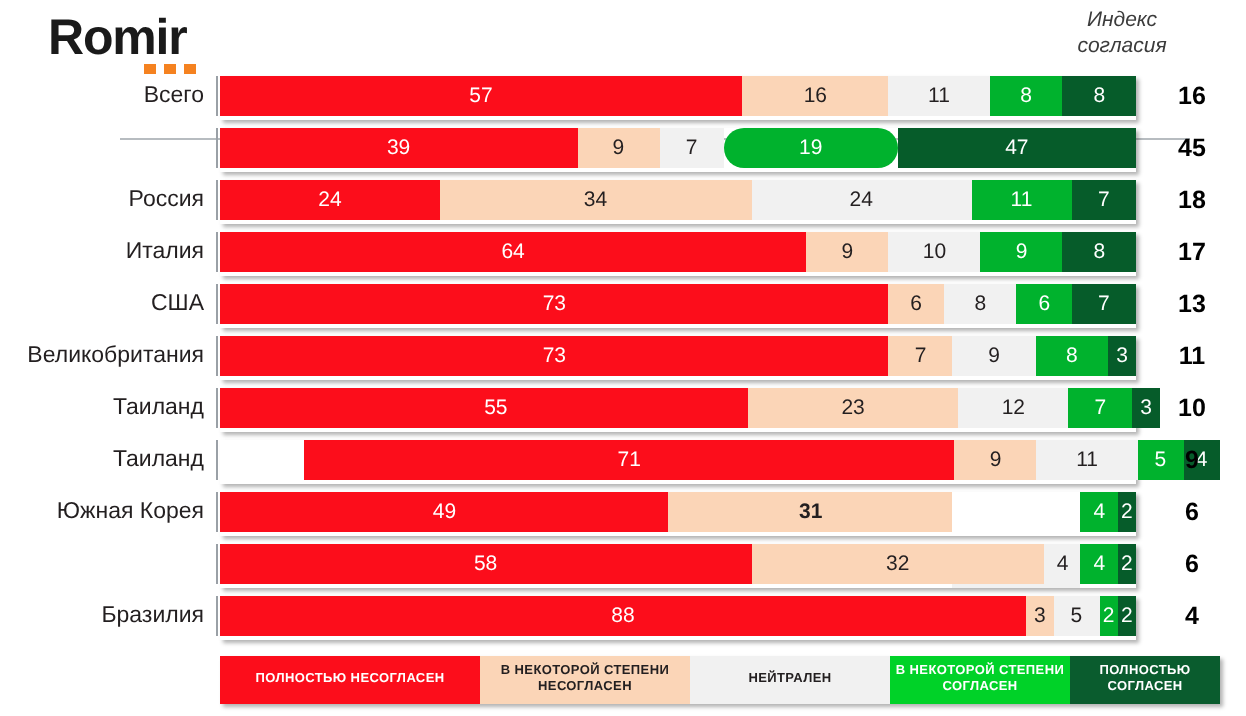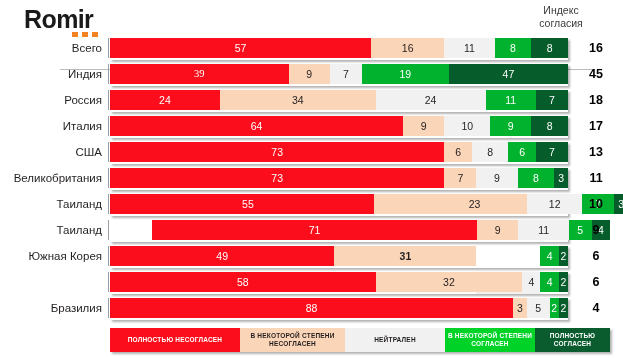--- a/index.html
+++ b/index.html
@@ -49,20 +49,21 @@
   
   #index-header {
     position: absolute;
     right: 16px;
     top: 4px;
     width: 92px;
     text-align: center;
     font-size: 10.5px;
     line-height: 13px;
     color: #3c3c3c;
+    font-style: italic;
   }
 
   
   #chart {
     position: absolute;
     left: 0;
     top: 38px;
     width: 623px;
     height: 282px;
   }
@@ -188,27 +189,26 @@
         <div class="seg seg-0" style="flex: 0 0 57%;">57</div>
         <div class="seg seg-1" style="flex: 0 0 16%;">16</div>
         <div class="seg seg-2" style="flex: 0 0 11%;">11</div>
         <div class="seg seg-3" style="flex: 0 0 8%;">8</div>
         <div class="seg seg-4" style="flex: 0 0 8%;">8</div>
       </div>
       <div class="index-val">16</div>
     </div>
     <div id="total-divider"></div>
     <div class="row">
-      <div class="row-label">Индия</div>
-      <div class="axis-line"></div>
-      <div class="bar">
-        <div class="seg seg-0" style="flex: 0 0 39%; font-family: Liberation Serif, serif;">39</div>
+      <div class="axis-line"></div>
+      <div class="bar">
+        <div class="seg seg-0" style="flex: 0 0 39%;">39</div>
         <div class="seg seg-1" style="flex: 0 0 9%;">9</div>
         <div class="seg seg-2" style="flex: 0 0 7%;">7</div>
-        <div class="seg seg-3" style="flex: 0 0 19%;">19</div>
+        <div class="seg seg-3" style="flex: 0 0 19%; border-radius: 10px;">19</div>
         <div class="seg seg-4" style="flex: 0 0 26%;">47</div>
       </div>
       <div class="index-val">45</div>
     </div>
     <div class="row">
       <div class="row-label">Россия</div>
       <div class="axis-line"></div>
       <div class="bar">
         <div class="seg seg-0" style="flex: 0 0 24%;">24</div>
         <div class="seg seg-1" style="flex: 0 0 34%;">34</div>
@@ -252,21 +252,21 @@
         <div class="seg seg-3" style="flex: 0 0 8%;">8</div>
         <div class="seg seg-4" style="flex: 0 0 3%;">3</div>
       </div>
       <div class="index-val">11</div>
     </div>
     <div class="row">
       <div class="row-label">Таиланд</div>
       <div class="axis-line"></div>
       <div class="bar">
         <div class="seg seg-0" style="flex: 0 0 55%; padding-left: 12px;">55</div>
-        <div class="seg seg-1" style="flex: 0 0 23%; padding-left: 48px;">23</div>
+        <div class="seg seg-1" style="flex: 0 0 23%;">23</div>
         <div class="seg seg-2" style="flex: 0 0 12%;">12</div>
         <div class="seg seg-3" style="flex: 0 0 7%;">7</div>
         <div class="seg seg-4" style="flex: 0 0 3%;">3</div>
       </div>
       <div class="index-val">10</div>
     </div>
     <div class="row">
       <div class="row-label">Таиланд</div>
       <div class="axis-line"></div>
       <div class="bar">

